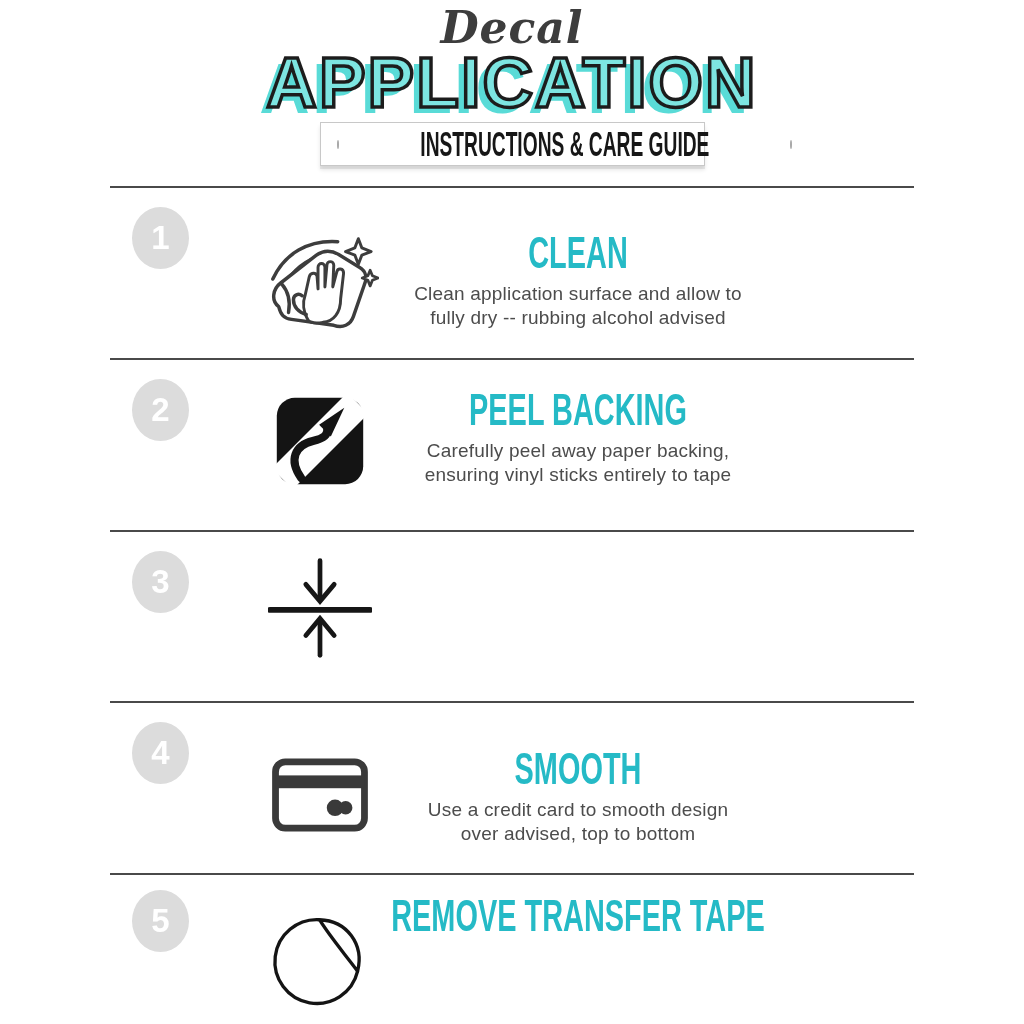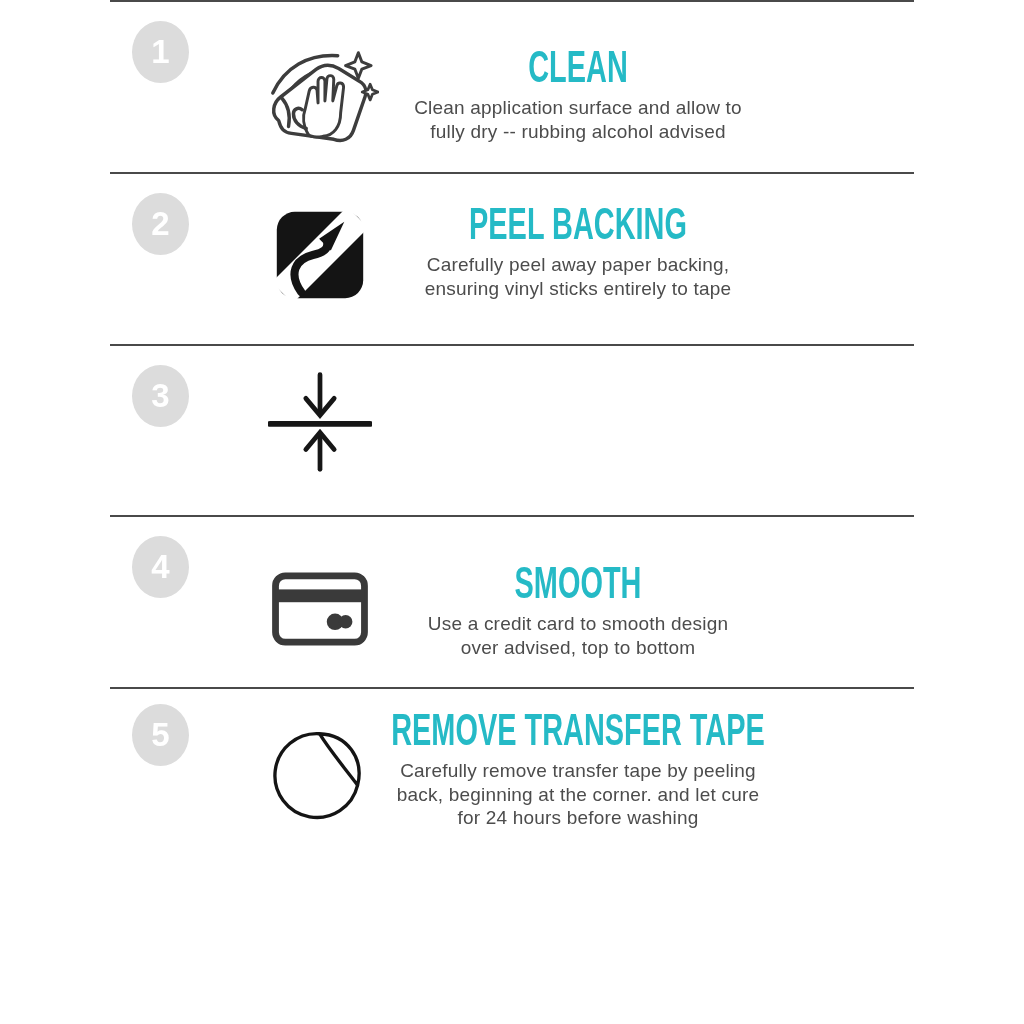--- a/index.html
+++ b/index.html
@@ -33,20 +33,29 @@
     transform:scale(0.85,1.3);transform-origin:center;margin-bottom:10px;}
   .desc{font-size:19px;line-height:23.5px;color:#4c4c4c;white-space:pre-line;letter-spacing:0.2px;text-align:center;}
 
   svg{display:block;}
 </style>
 </head>
 <body>
 
 <div class="page">
 
+  <div class="header">
+    <div class="script-title">Decal</div>
+    <div class="main-title">APPLICATION</div>
+    <div class="banner">
+      <span class="screw"></span>
+      <span class="banner-text">INSTRUCTIONS &amp; CARE GUIDE</span>
+      <span class="screw"></span>
+    </div>
+  </div>
 
   <div class="steps">
 
     <div class="row r1">
       <div class="circle" style="top:19px">
         <span>1</span>
         </div>
       <div class="icon-wrap" style="top:36px">
         <svg width="118" height="118" viewBox="0 0 120 120" fill="none" stroke="#3d3d3d" stroke-width="3.5" stroke-linecap="round" stroke-linejoin="round">
           <path d="M12,56 C24,30 48,16 78,18"></path>
@@ -125,20 +134,17 @@
         </div>
       <div class="icon-wrap" style="top:25px">
         <svg width="100" height="108" viewBox="0 0 105 112" fill="none" stroke="#141414" stroke-linejoin="round">
           <circle cx="50" cy="64" r="36" stroke-width="3.4" stroke-dasharray="0.1 8" stroke-linecap="round"></circle>
           <path d="M52,20 A44,44 0 1 0 92,74" stroke-width="3.5" fill="#fff"></path>
           <path d="M52,20 C81,21 99,46 92,74 C77,54 63,38 52,20 Z" fill="#fff" stroke-width="3.5"></path>
         </svg>
       </div>
       <div class="text" style="top:20px">
         <div class="title">REMOVE TRANSFER TAPE</div>
-        <div class="desc">Carefully remove transfer tape by peeling
-back, beginning at the corner. and let cure
-for 24 hours before washing</div>
       </div>
     </div>
 
   </div>
 </div>
 
 </body></html>

